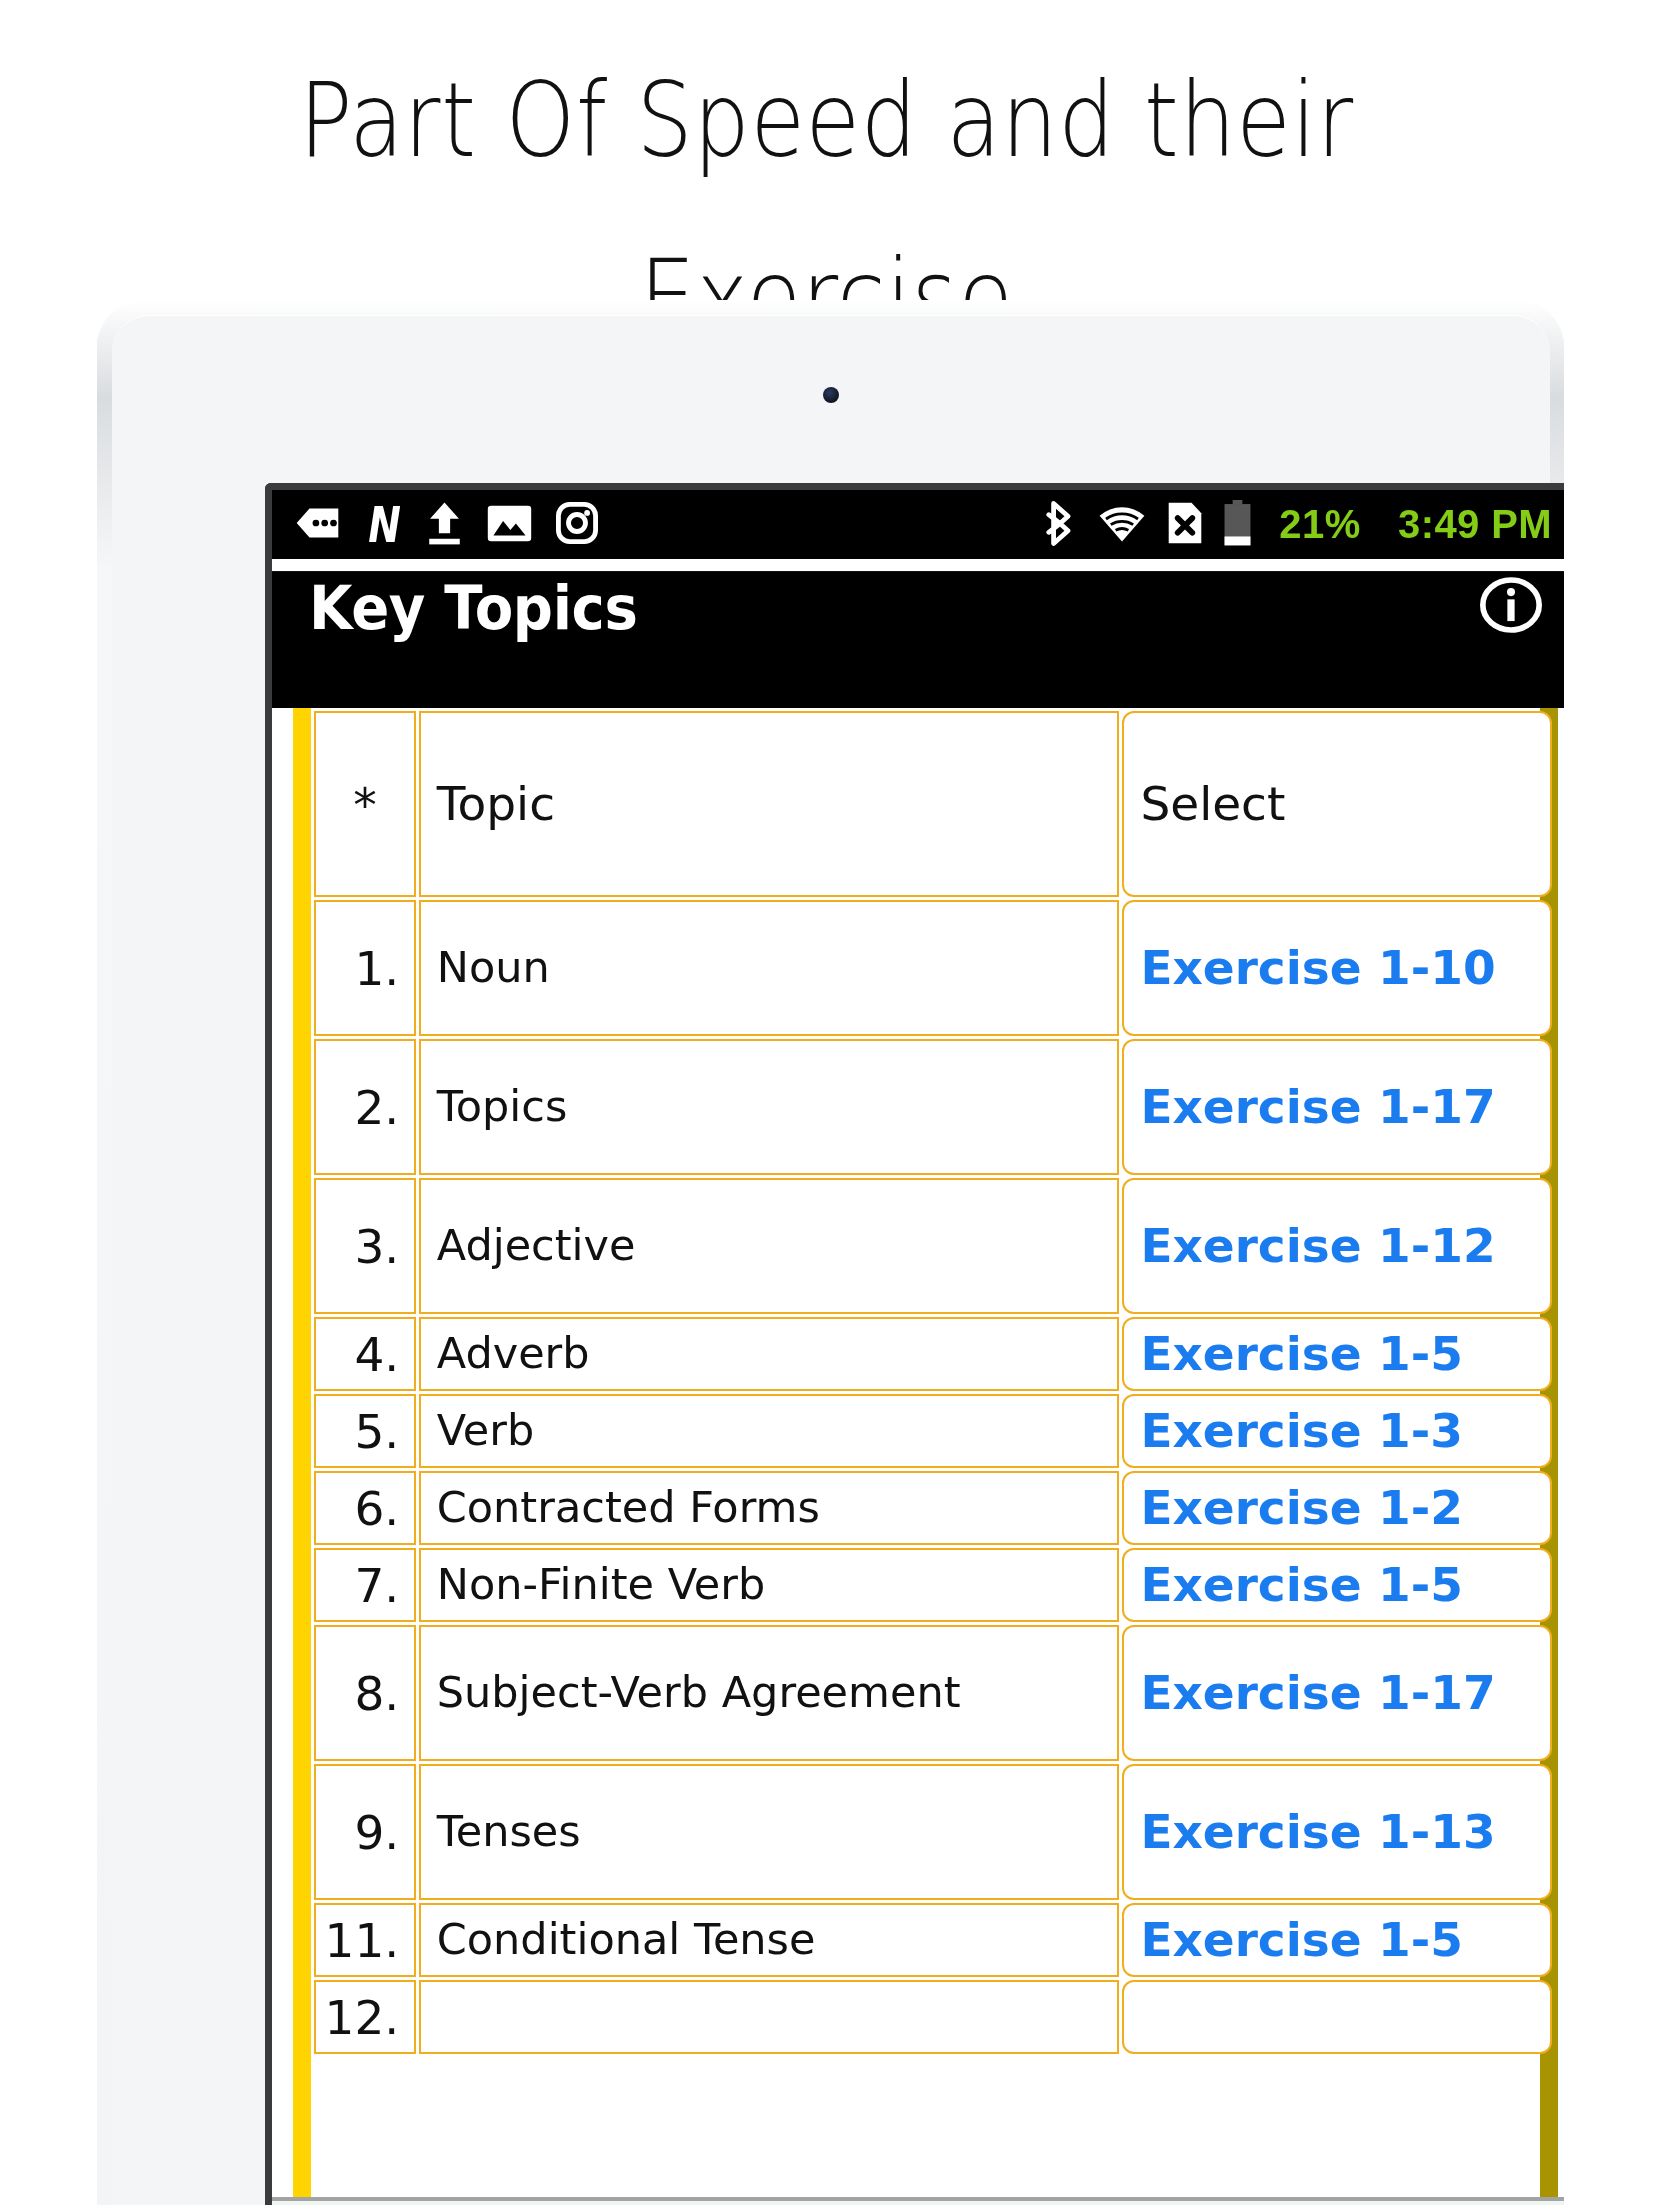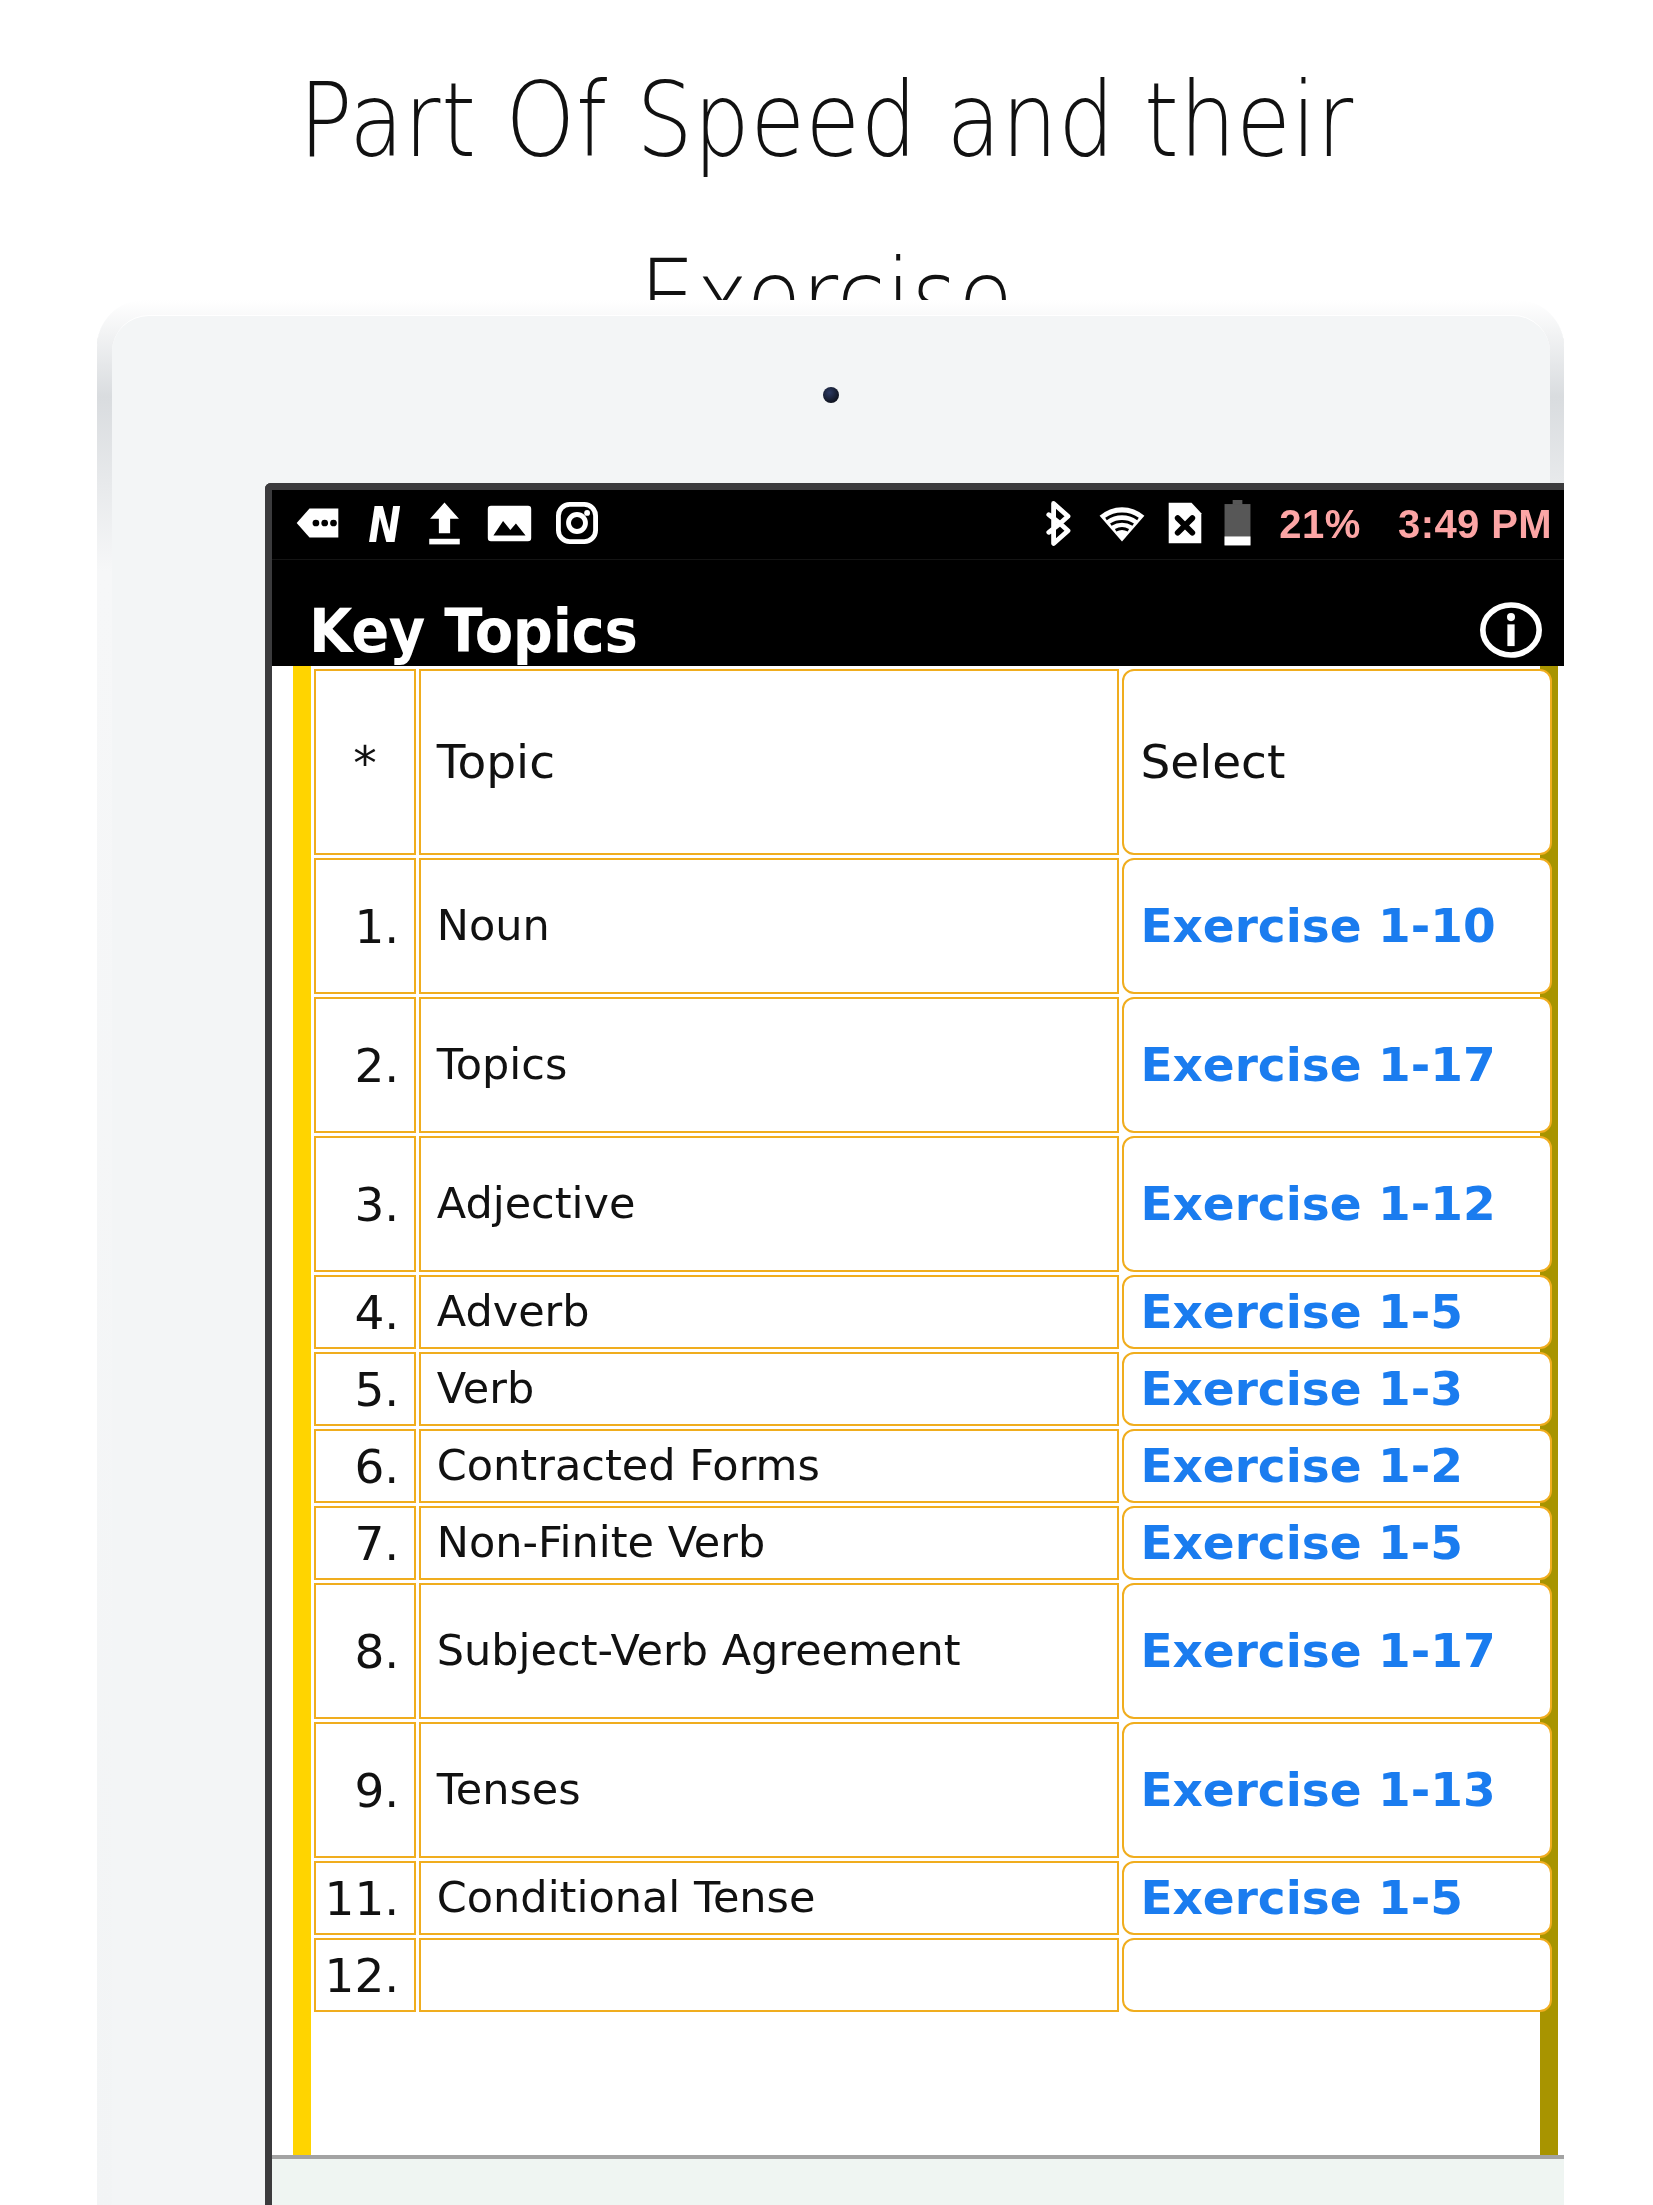--- a/index.html
+++ b/index.html
@@ -96,45 +96,46 @@
     color: #ffffff;
   }
   .sb-left  { display: flex; align-items: center; gap: 24px; }
   .sb-right { display: flex; align-items: center; gap: 19.4px; margin-left: auto; }
   .sb-icon  { display: block; }
   .sb-text {
     font-family: "Liberation Sans", sans-serif;
     font-size: 40px;
     font-weight: 700;
     letter-spacing: 0.4px;
-    color: #fca5a5;
+    color: #84cc16;
     white-space: nowrap;
   }
   .sb-battery-pct { margin-left: 6.5px; }
   .sb-clock { margin-left: 18px; }
   .netflix-n {
     font-family: "DejaVu Sans", sans-serif;
     font-size: 50px;
     font-weight: 700;
     line-height: 1;
     font-style: italic;
     letter-spacing: -3.2px;
     color: #ffffff;
     transform: scaleX(0.78);
     display: inline-block;
   }
 
   
   .app-bar {
-    height: 107px;
+    height: 137px;
     background: #000000;
     display: flex;
-    align-items: flex-end;
+    align-items: flex-start;
     padding: 0 32px 0 37px;
     border-top: 1.6px solid #141414;
+    margin-top: 12px;
   }
   .app-bar-title {
     font-family: "DejaVu Sans", sans-serif;
     font-size: 61px;
     font-weight: 700;
     color: #ffffff;
     letter-spacing: -0.4px;
     transform: scaleX(0.92);
     transform-origin: 0 50%;
   }

